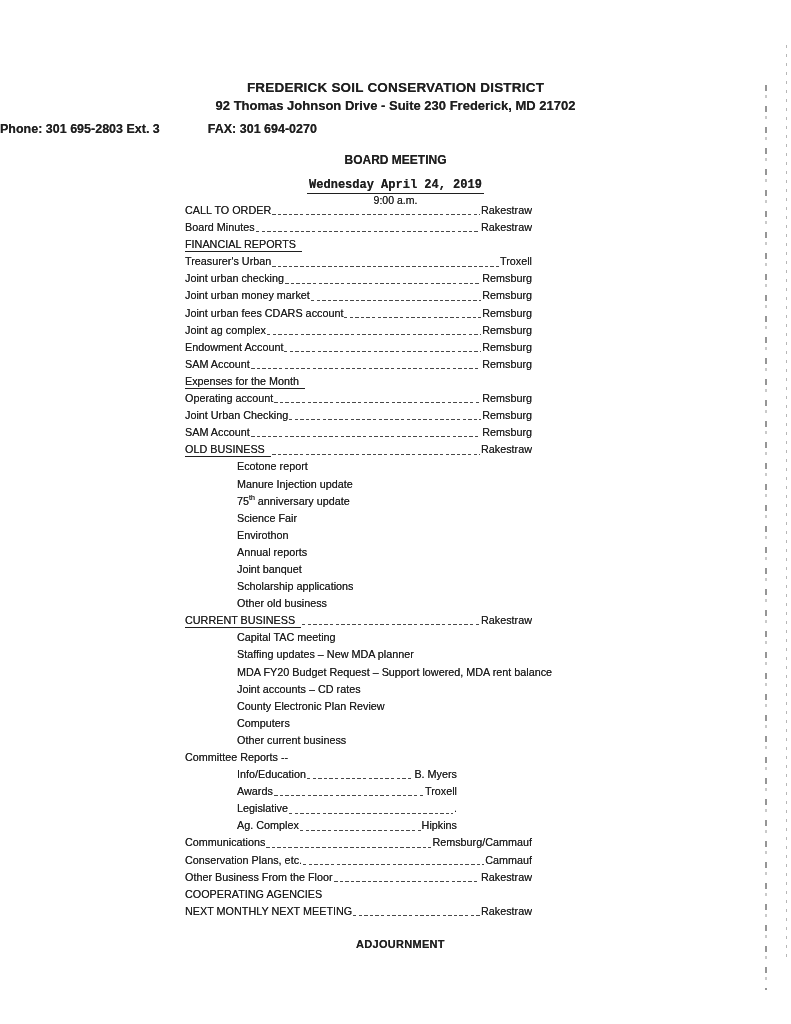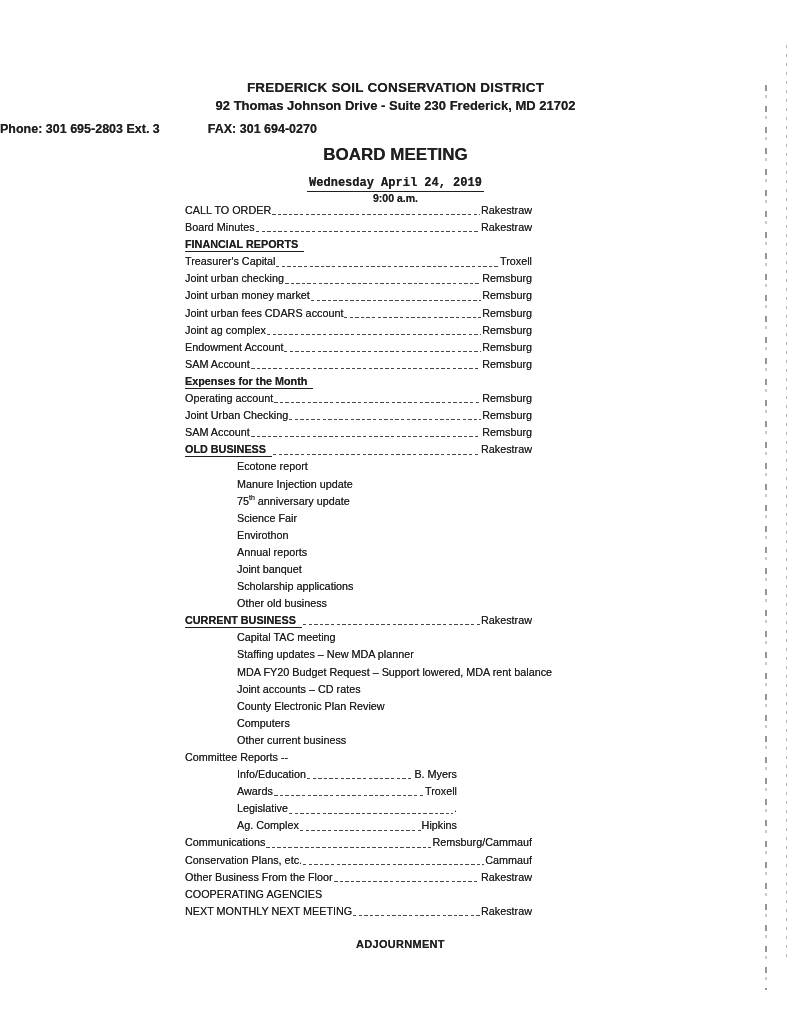--- a/index.html
+++ b/index.html
@@ -38,34 +38,34 @@
     background-image: repeating-linear-gradient(to bottom,
       rgba(95,95,95,.45) 0 3px, transparent 3px 9px);
   }
 
   
   .header { position: absolute; top: 80px; left: 0; width: 100%; text-align: center; }
   .hline { font-weight: bold; }
   .org   { font-size: 13.5px; letter-spacing: .2px; }
   .addr  { font-size: 13px; margin-top: 3px; }
   .phonefax { font-size: 12.5px; margin-top: 9px; display: flex; gap: 48px; }
-  .meeting { font-size: 17px; margin-top: 9px; }
+  .meeting { font-size: 12px; margin-top: 17px; }
   .date-wrap { margin-top: 7px; }
   .date { font-size: 12px; display: inline-block; border-bottom: 1.3px solid var(--ink); padding: 0 2px 1px 2px; font-family: Liberation Mono, monospace; }
-  .time { font-size: 10.5px; font-weight: 700; margin-top: 0; }
+  .time { font-size: 10.5px; font-weight: 400; margin-top: 0; }
 
   
   .agenda {
     position: absolute; left: 185px; top: 204px; width: 347px;
     font-size: 10.8px;
   }
   .row { display: flex; align-items: baseline; height: 17.1px; white-space: nowrap; font-weight: 500; }
   .row.indent { padding-left: 52px; }
   .row.short { width: 272px; }
-  .lbl.b { font-weight: bold; }
+  .lbl.b { font-weight: normal; }
   .lbl.u { border-bottom: 1.2px solid var(--ink); padding-right: 6px; padding-bottom: 1px; }
   .leader {
     flex: 1 1 auto; align-self: stretch; min-width: 12px;
     background-image: repeating-linear-gradient(to right,
       rgba(40,40,40,.85) 0 3.5px, transparent 3.5px 5.6px);
     background-size: 100% 1.1px;
     background-repeat: no-repeat;
     background-position: 0 64%;
     margin: 0 1px;
   }
@@ -105,21 +105,21 @@
       </div>
       <div class="row">
         <span class="lbl">Board Minutes</span>
         <span class="leader"></span>
         <span class="name">Rakestraw</span>
       </div>
       <div class="row">
         <span class="lbl u b">FINANCIAL REPORTS</span>
       </div>
       <div class="row">
-        <span class="lbl">Treasurer's Capital</span>
+        <span class="lbl">Treasurer's Urban</span>
         <span class="leader"></span>
         <span class="name">Troxell</span>
       </div>
       <div class="row">
         <span class="lbl">Joint urban checking</span>
         <span class="leader"></span>
         <span class="name">Remsburg</span>
       </div>
       <div class="row">
         <span class="lbl">Joint urban money market</span>

